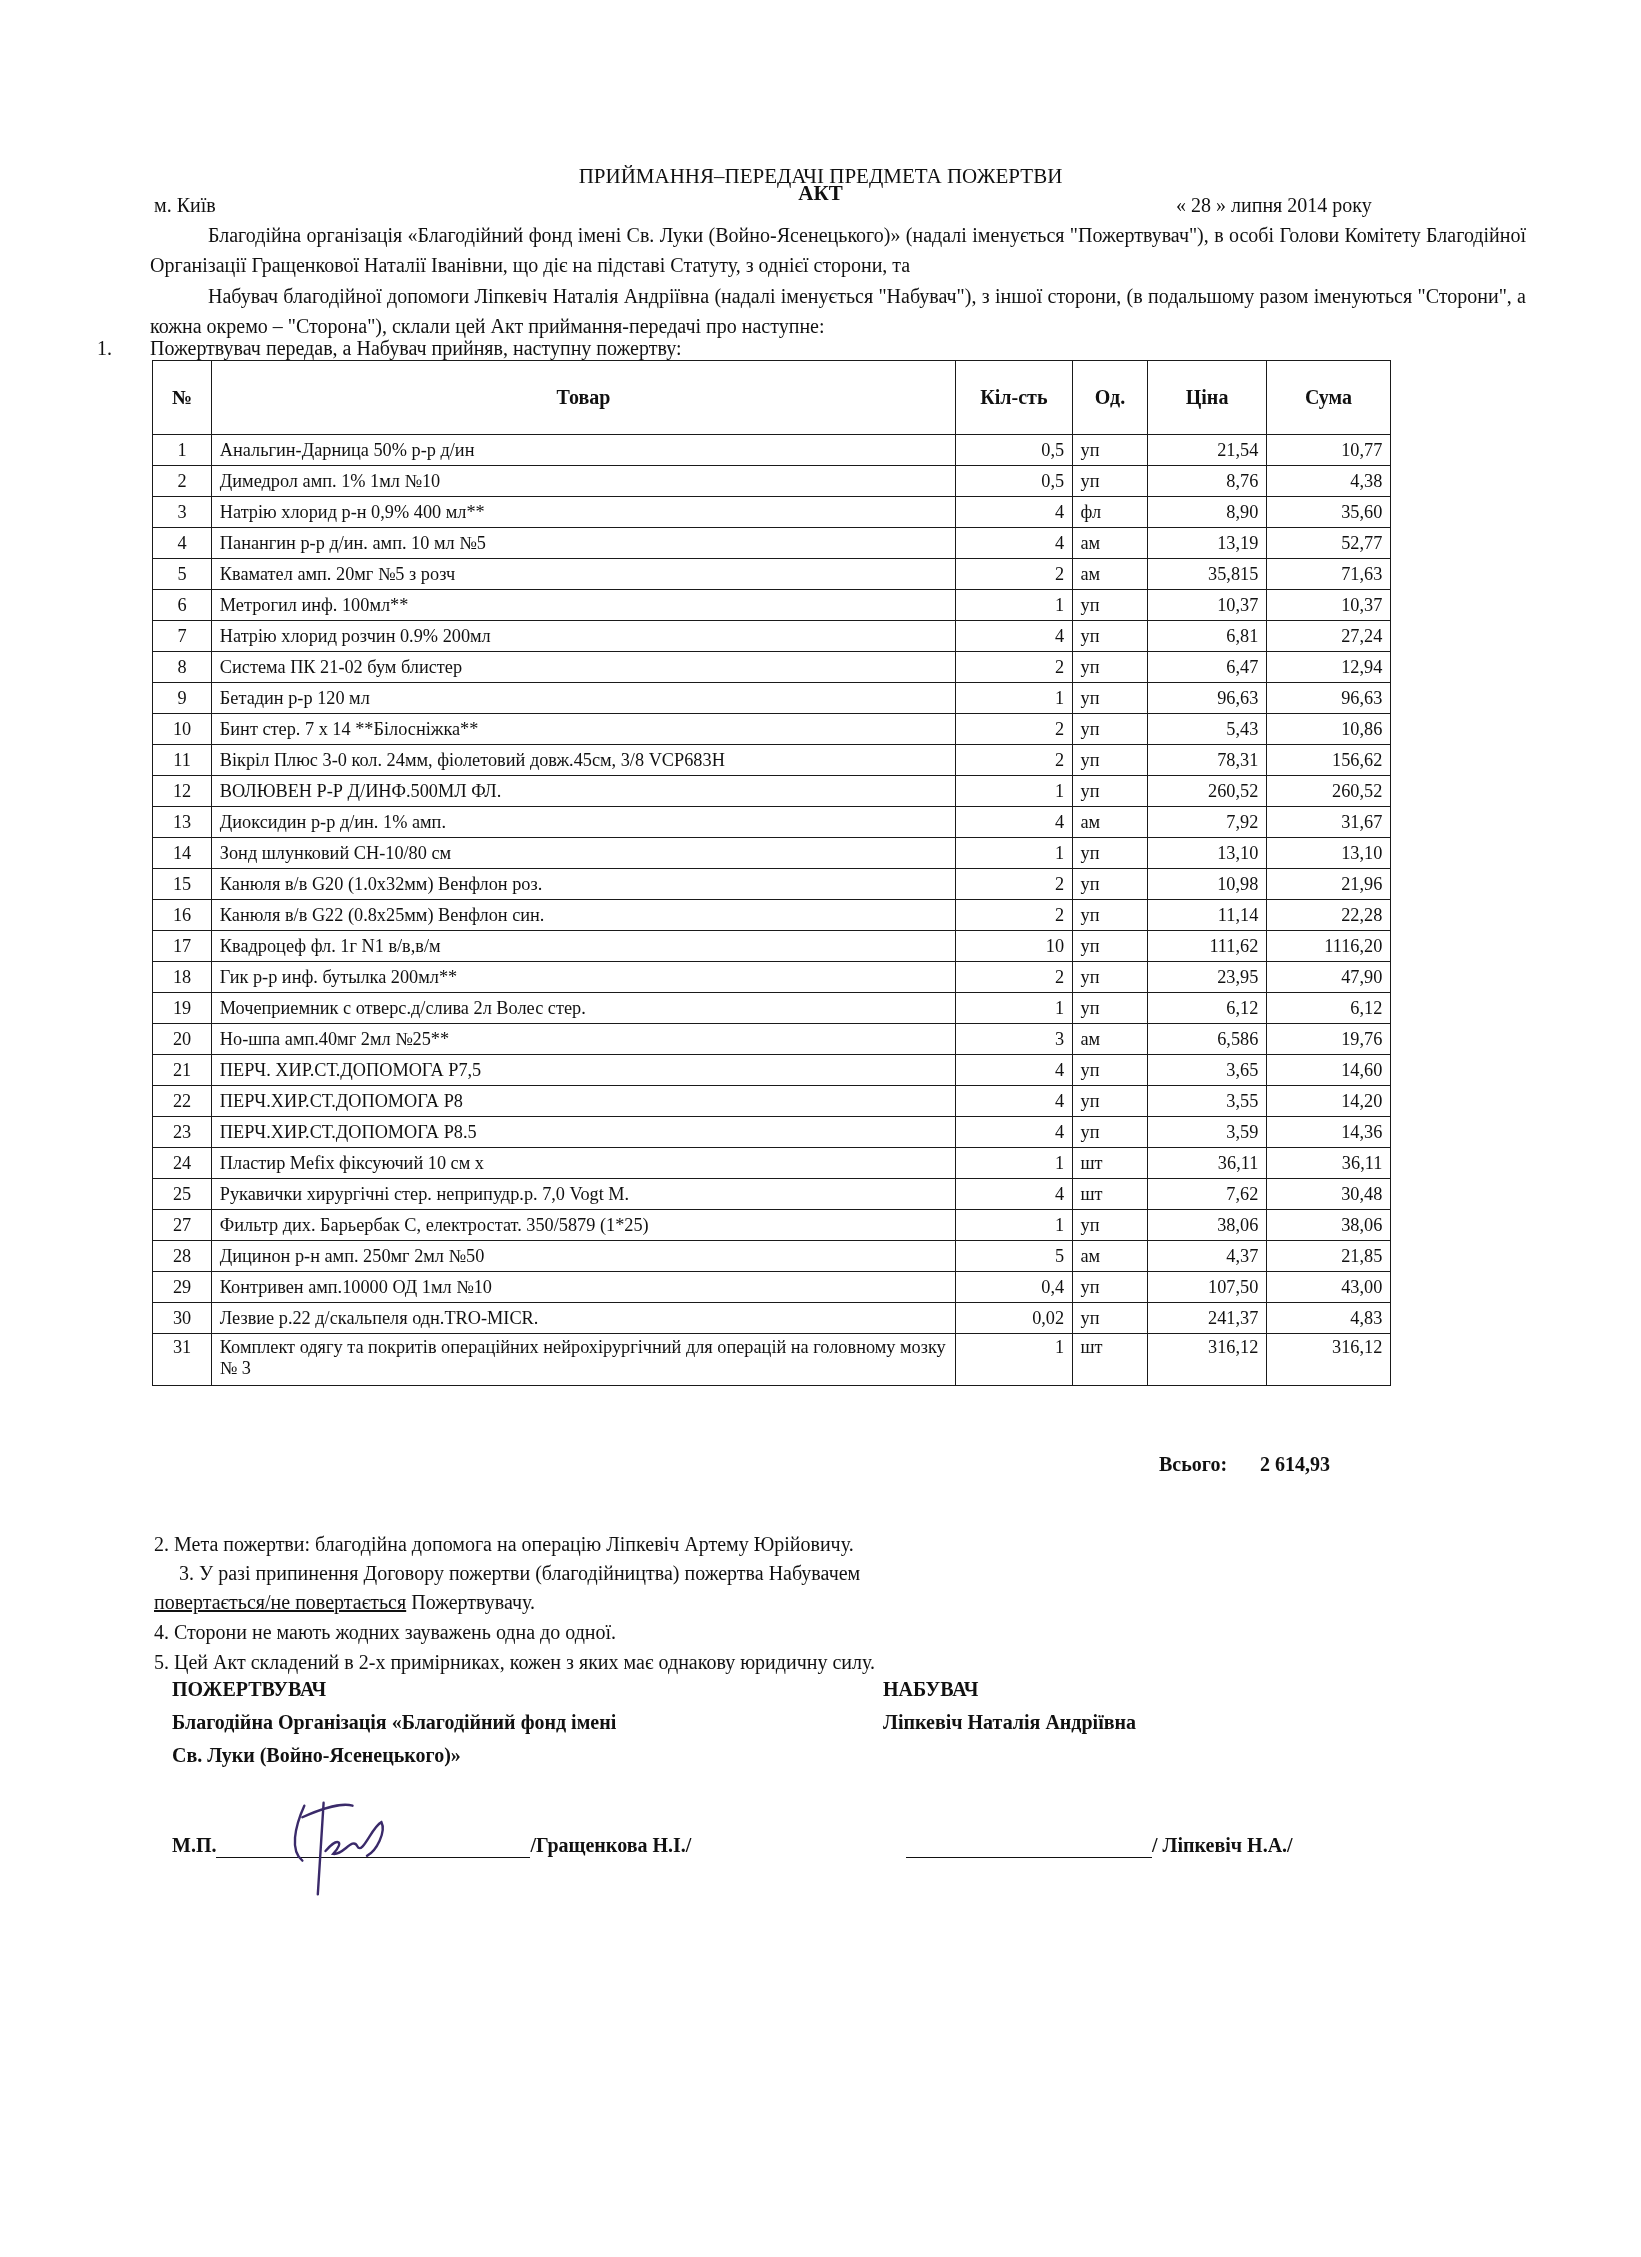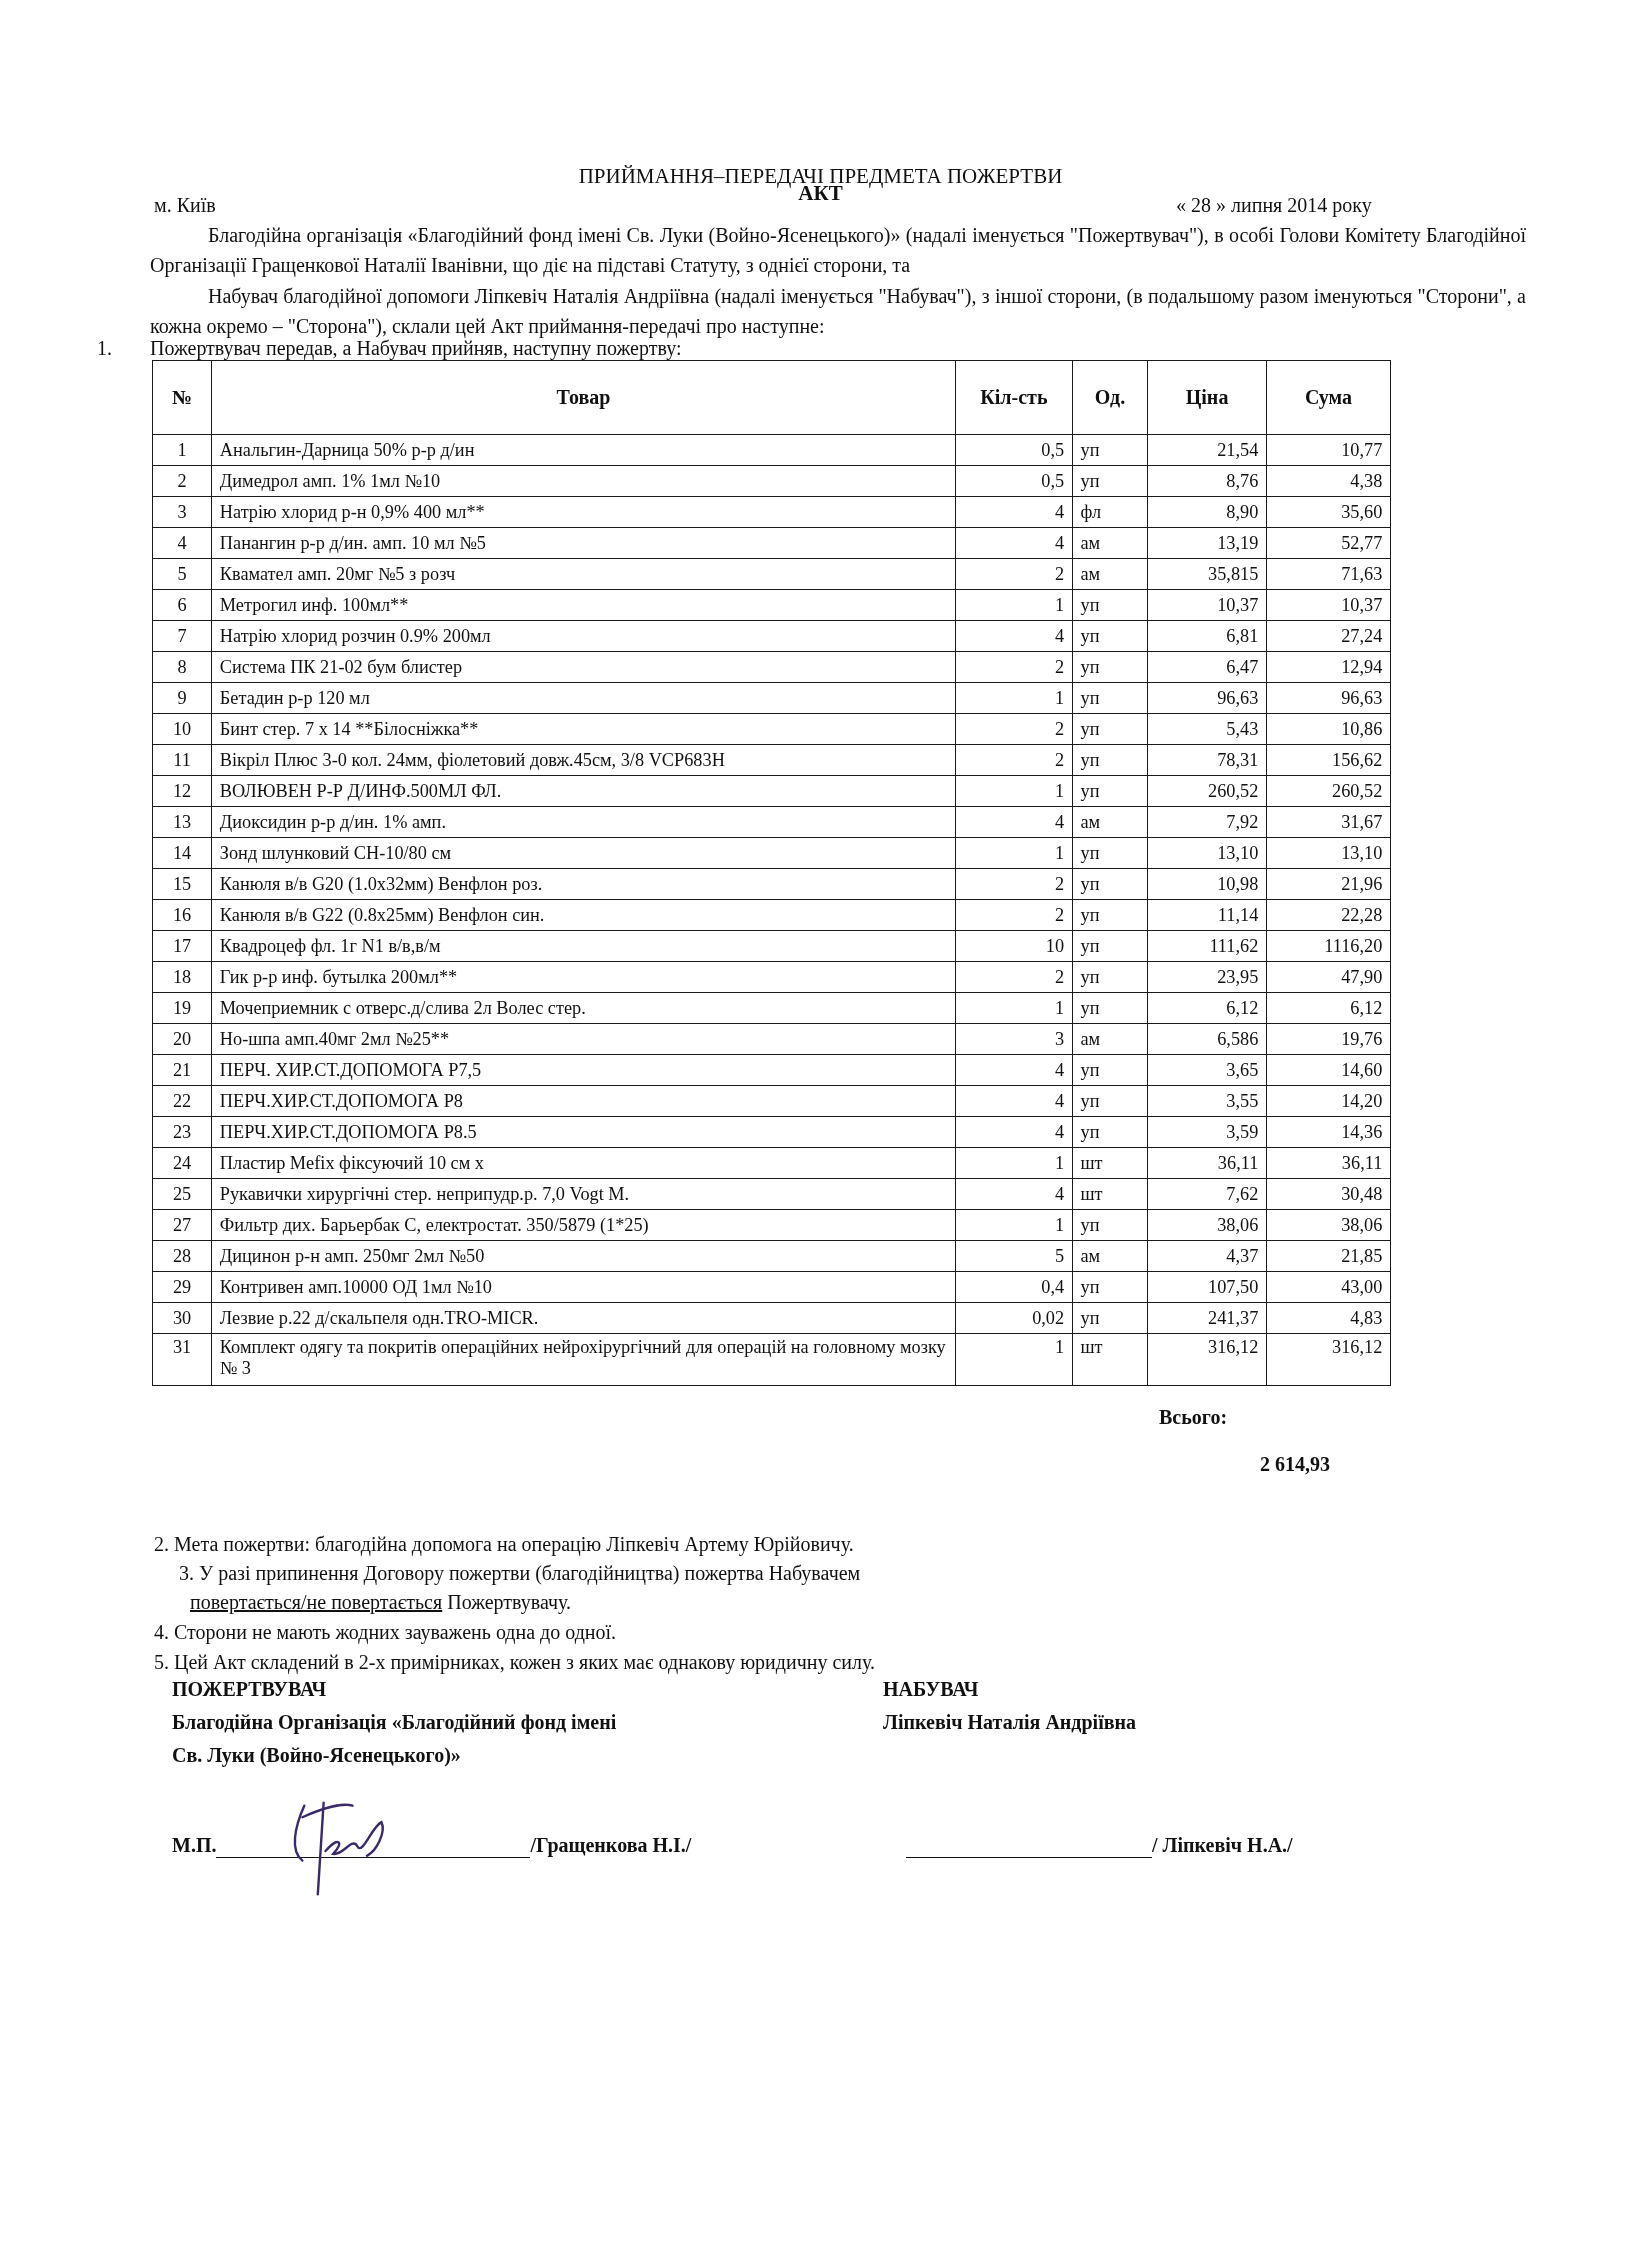--- a/index.html
+++ b/index.html
@@ -26,24 +26,24 @@
   table.items th.c-name { width: 718px; }
   table.items th.c-qty { width: 99px; }
   table.items th.c-unit { width: 58px; }
   table.items th.c-price { width: 101px; }
   table.items th.c-sum { width: 106px; }
   td.c-no { text-align: center; }
   td.c-name { text-align: left; }
   td.c-qty, td.c-price, td.c-sum { text-align: right; }
   td.c-unit { text-align: left; }
   tr.tall td { height: 48px; vertical-align: top; padding-top: 3px; margin-top: 44px; }
-  .total-label { left: 1159px; top: 1406px; font-weight: bold; font-size: 20px; }
+  .total-label { left: 1159px; top: 1453px; font-weight: bold; font-size: 20px; }
   .total-value { left: 1260px; top: 1453px; font-weight: bold; font-size: 20px; }
   .clause { left: 154px; font-size: 20px; }
-  .underline { text-decoration: underline; margin-left: 36px; }
+  .underline { text-decoration: underline; }
   .sig-b { font-weight: bold; font-size: 20px; }
   .sigline { border-bottom: 1.9px solid #111; display: inline-block; }
   .signature-svg { position: absolute; left: 285px; top: 1798px; }
 </style>
 </head>
 <body>
 
 <div class="abs" style="left:0;top:0;width:1641px;">
   <div class="abs" style="left:0;width:1641px;top:145px;text-align:center;font-weight:bold;font-size:21px;margin-top:36px;">АКТ</div>
   <div class="abs" style="left:0;width:1641px;top:164px;text-align:center;font-weight:normal;font-size:21px;">ПРИЙМАННЯ–ПЕРЕДАЧІ ПРЕДМЕТА ПОЖЕРТВИ</div>

